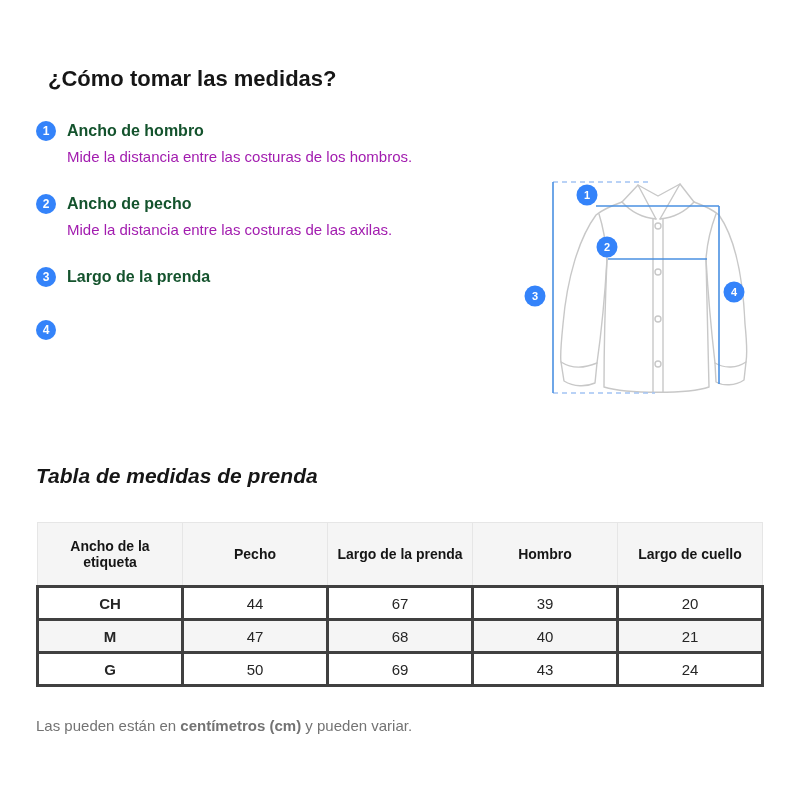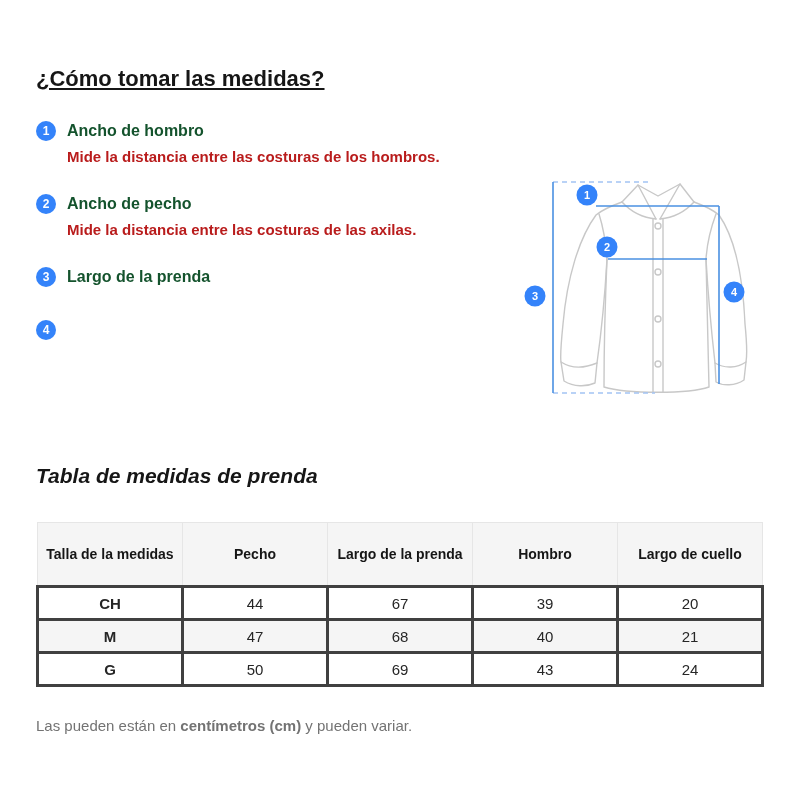--- a/index.html
+++ b/index.html
@@ -13,23 +13,22 @@
     -webkit-font-smoothing: antialiased;
   }
   .container {
     padding: 66px 36px 0 36px;
     box-sizing: border-box;
     width: 800px;
   }
   .page-title {
     font-size: 22px;
     font-weight: bold;
-    margin: 0 0 30px 0;
+    margin: 0 0 30px 12px;
     color: #161616;
-    text-decoration: underline;
   }
   .how-to {
     position: relative;
     min-height: 310px;
   }
   .steps {
     width: 455px;
   }
   .step {
     display: flex;
@@ -54,22 +53,21 @@
     font-size: 16px;
     font-weight: bold;
     margin: 0 0 7px 0;
     color: #14532d;
   }
   .step-desc {
     font-size: 15px;
     line-height: 20px;
     margin: 0;
     max-width: 392px;
-    color: #b91c1c;
-    font-weight: bold;
+    color: #a21caf;
   }
   .diagram {
     position: absolute;
     top: 44px;
     left: 479px;
     width: 260px;
     height: 245px;
   }
   .table-title {
     font-size: 21px;
@@ -209,21 +207,21 @@
         <text x="219" y="130" fill="#ffffff">4</text>
       </g>
     </svg>
   </div>
 
   <h2 class="table-title">Tabla de medidas de prenda</h2>
 
   <table class="size-table">
     <thead>
       <tr>
-        <th>Talla de la medidas</th>
+        <th>Ancho de la etiqueta</th>
         <th>Pecho</th>
         <th>Largo de la prenda</th>
         <th>Hombro</th>
         <th>Largo de cuello</th>
       </tr>
     </thead>
     <tbody>
       <tr>
         <td class="size-label">CH</td>
         <td>44</td>

